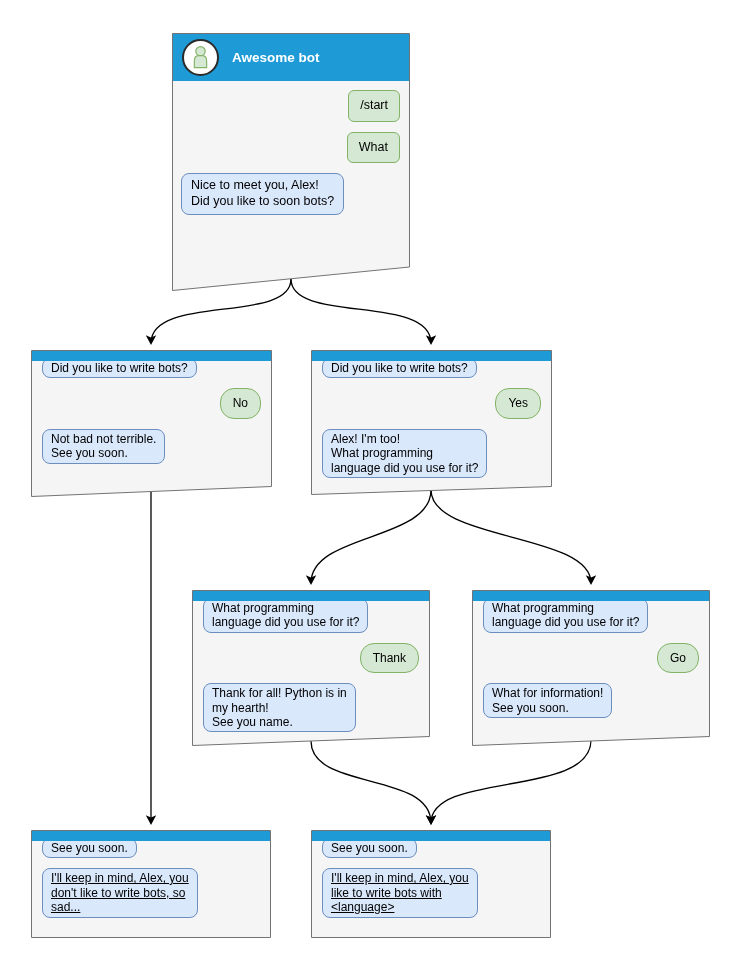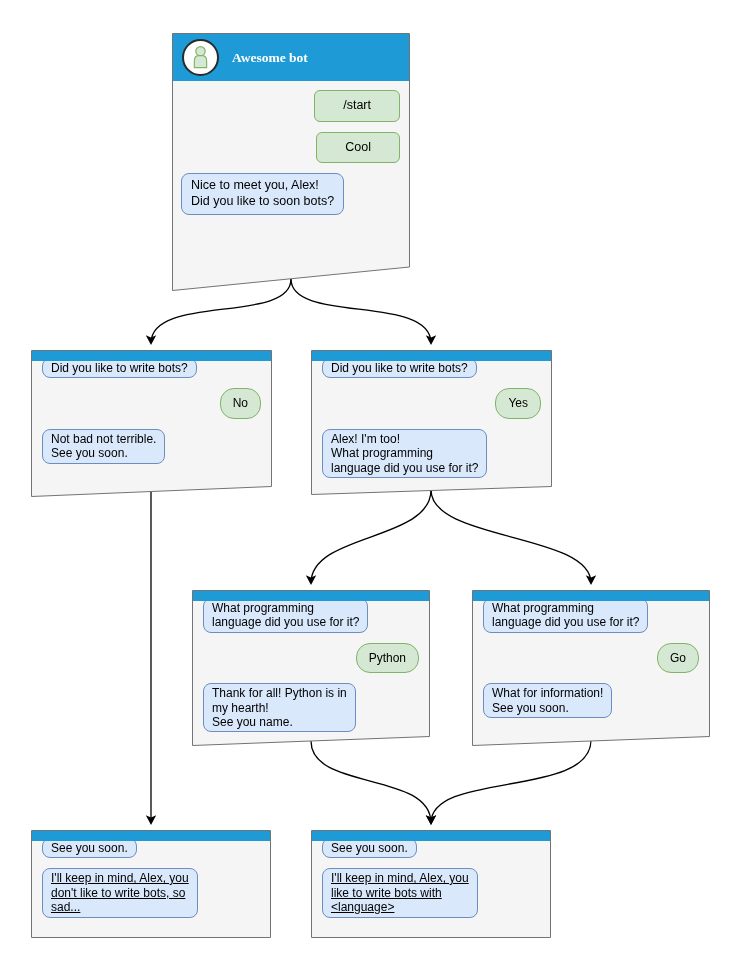--- a/index.html
+++ b/index.html
@@ -19,21 +19,21 @@
   }
   .canvas{position:absolute;left:0;top:0;width:743px;height:971px;}
   svg.connectors{position:absolute;left:0;top:0;z-index:0;}
   .window{position:absolute;z-index:1;}
   .frame{position:absolute;left:0;top:0;overflow:visible;}
   .frame polygon{fill:var(--window-bg);stroke:var(--window-border);stroke-width:1;}
   .header{
     position:absolute;left:1px;right:1px;top:1px;
     background:var(--header-blue);z-index:2;
   }
-  .main-header{height:47px;display:flex;align-items:center;gap:13px;padding-left:9px;font-family:Liberation Serif, serif;}
+  .main-header{height:47px;display:flex;align-items:center;gap:13px;padding-left:9px;}
   .bar-header{height:10px;}
   .avatar{
     width:37px;height:37px;border-radius:50%;background:#FFFFFF;
     border:2px solid #2B2B2B;display:flex;align-items:center;justify-content:center;
     flex:0 0 auto;
   }
   .title{color:#FFFFFF;font-weight:bold;font-size:13.5px;}
   .body{
     position:absolute;left:1px;right:1px;
     display:flex;flex-direction:column;
@@ -46,21 +46,21 @@
     line-height:1.25;
   }
   .bubble.bot{
     align-self:flex-start;
     background:var(--bot-fill);border:1px solid var(--bot-border);
     border-radius:8px;padding:4px 9px;
   }
   .bubble.user{
     align-self:flex-end;
     background:var(--user-fill);border:1px solid var(--user-border);
-    border-radius:6px;padding:7px 28px;
+    border-radius:6px;padding:7px 11px;
   }
   .top-body .bubble{font-size:12.5px;}
   .small-body .bubble{font-size:12px;line-height:1.2;}
   .small-body .bubble.bot{padding:2px 8px;}
   .small-body .bubble.user{padding:7px 12px;border-radius:14px;}
   .bubble.roomy{padding:9px 10px;text-decoration:underline;}
 </style>
 </head>
 <body>
 
@@ -91,21 +91,21 @@
       <span class="avatar">
         <svg width="29" height="29" viewBox="0 0 40 40">
           <circle cx="20" cy="11.5" r="6.5" fill="#D5E8D4" stroke="#82B366" stroke-width="1.6"></circle>
           <path d="M11.5,34 L11.5,25 Q11.5,17.5 17.5,17.5 L22.5,17.5 Q28.5,17.5 28.5,25 L28.5,34 Z" fill="#D5E8D4" stroke="#82B366" stroke-width="1.6"></path>
         </svg>
       </span>
       <span class="title">Awesome bot</span>
     </div>
     <div class="body top-body">
       <div class="bubble user">/start</div>
-      <div class="bubble user">Cool</div>
+      <div class="bubble user">What</div>
       <div class="bubble bot">Nice to meet you, Alex!
 Did you like to soon bots?</div>
     </div>
   </div>
 
   <div class="window" style="left:31px;top:350px;width:241px;height:147px">
     <svg class="frame" width="242" height="148" viewBox="0 0 242 148">
       <polygon points="0.5,0.5 240.5,0.5 240.5,136.5 0.5,146.5"></polygon>
     </svg>
     <div class="header bar-header"></div>
@@ -132,21 +132,21 @@
   </div>
 
   <div class="window" style="left:192px;top:590px;width:238px;height:156px">
     <svg class="frame" width="239" height="157" viewBox="0 0 239 157">
       <polygon points="0.5,0.5 237.5,0.5 237.5,146.5 0.5,155.5"></polygon>
     </svg>
     <div class="header bar-header"></div>
     <div class="body small-body">
       <div class="bubble bot">What programming
 language did you use for it?</div>
-      <div class="bubble user">Python</div>
+      <div class="bubble user">Thank</div>
       <div class="bubble bot">Thank for all! Python is in
 my hearth!
 See you name.</div>
     </div>
   </div>
 
   <div class="window" style="left:472px;top:590px;width:238px;height:156px">
     <svg class="frame" width="239" height="157" viewBox="0 0 239 157">
       <polygon points="0.5,0.5 237.5,0.5 237.5,146.5 0.5,155.5"></polygon>
     </svg>

